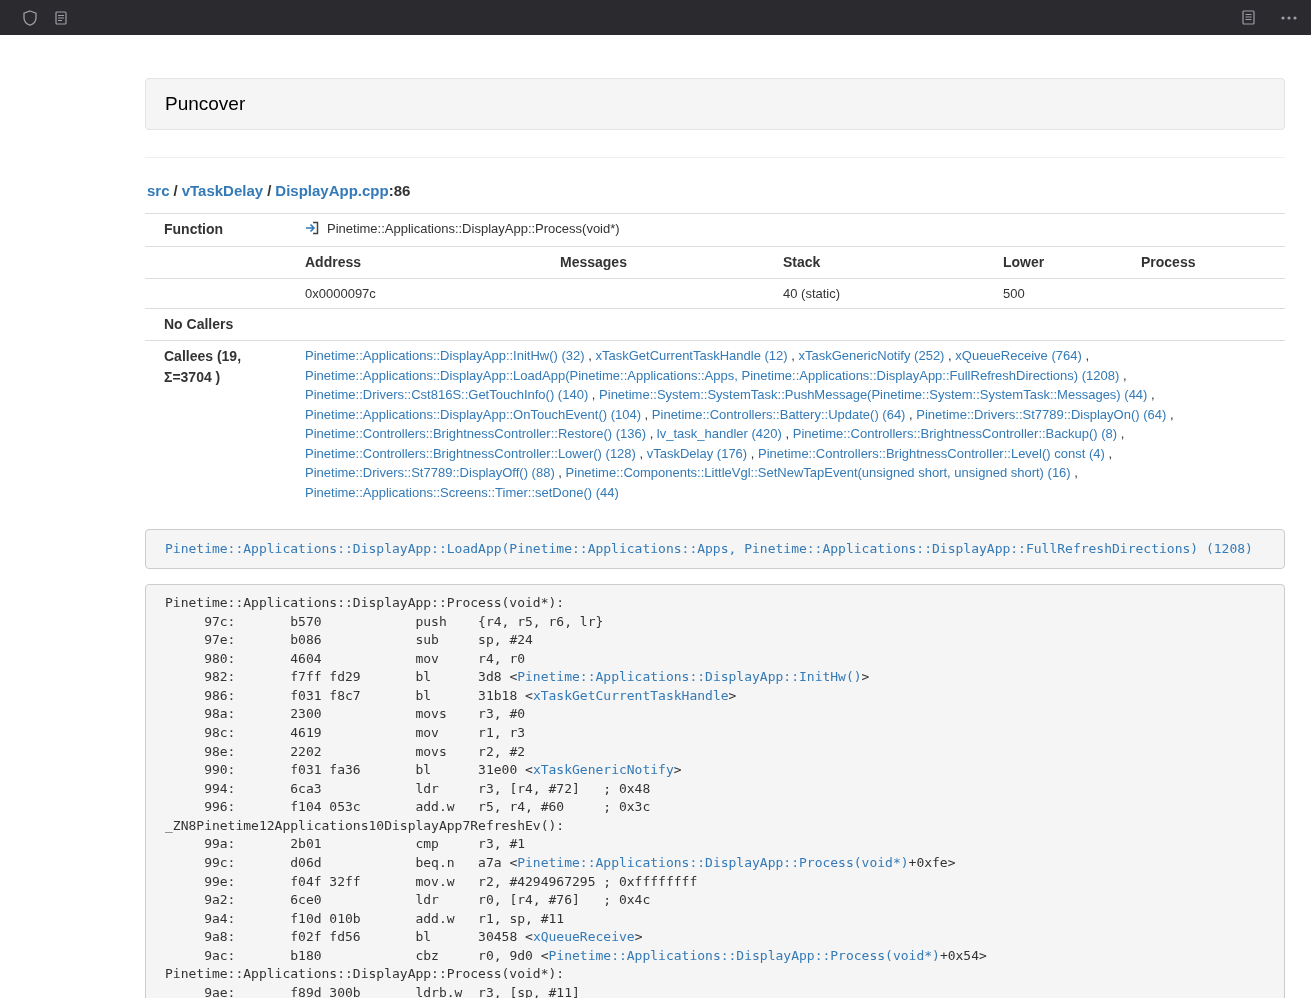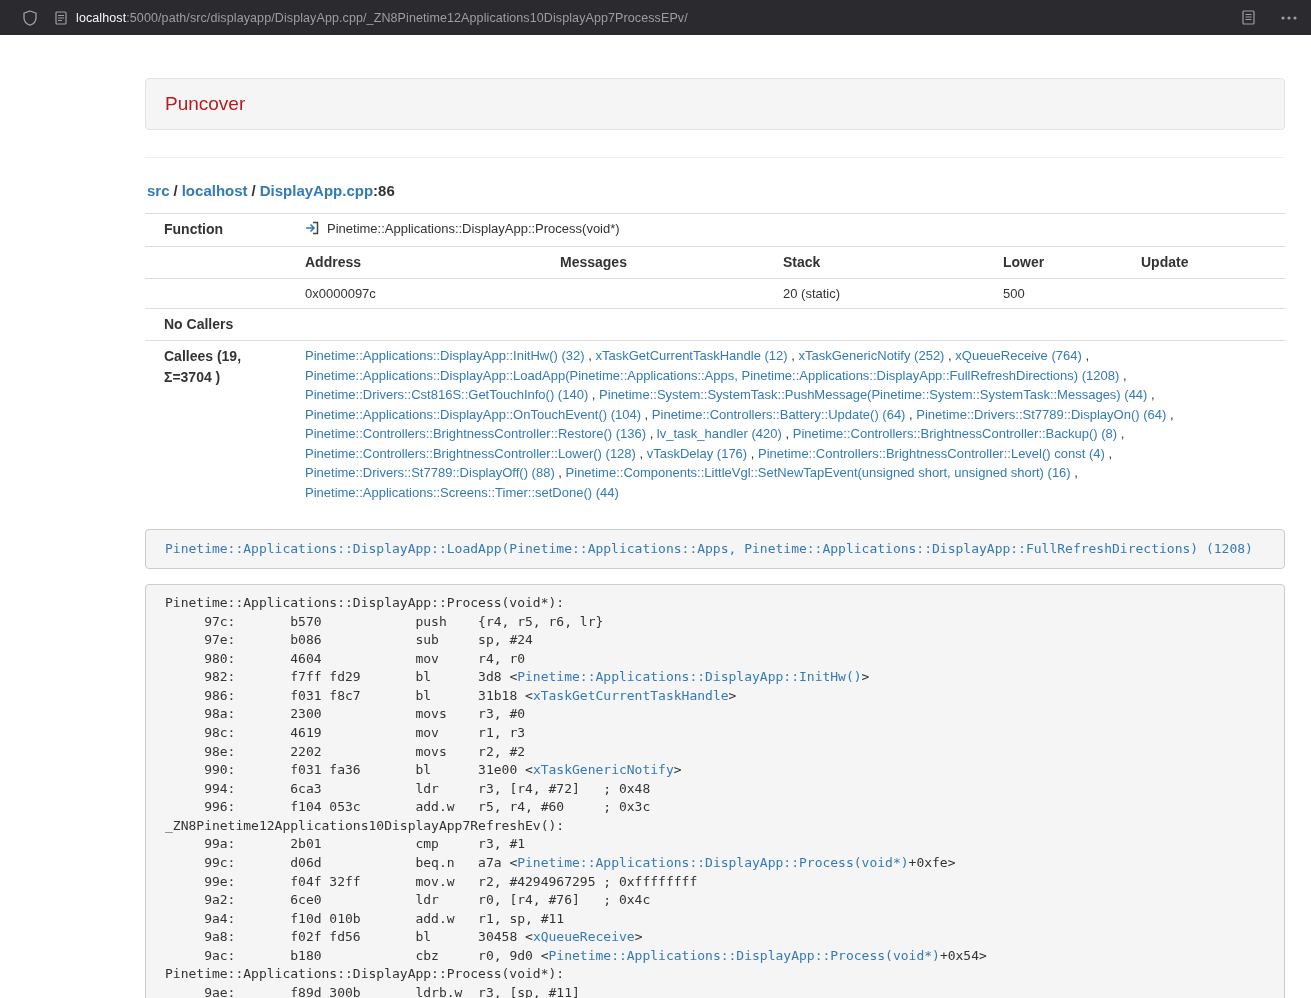--- a/index.html
+++ b/index.html
@@ -24,21 +24,21 @@
   .tb-right { display: flex; align-items: center; gap: 26px; margin-left: 20px; }
 
   
   .container { width: 1140px; margin-left: 145px; }
 
   .well {
     margin-top: 43px; background: #f5f5f5;
     border: 1px solid #e3e3e3; border-radius: 4px;
     padding: 14px 19px;
   }
-  .app-title { font-size: 19px; color: #b91c1c; }
+  .app-title { font-size: 19px; color: #000000; }
 
   hr.divider { border: 0; border-top: 1px solid #eee; margin: 27px 0 0; }
 
   .breadcrumb { margin: 24px 0 14px 2px; font-size: 15px; font-weight: bold; }
   .breadcrumb a { color: #337ab7; text-decoration: none; cursor: pointer; margin-top: 23px; }
   .breadcrumb .sep { color: #333; padding: 0 4px; }
   .breadcrumb .line-no { color: #333; }
 
   table.symbol-table { width: 100%; border-collapse: collapse; font-size: 13px; color: #333; table-layout: fixed; }
   .symbol-table td, .symbol-table th {
@@ -70,21 +70,20 @@
       <path d="M8 1l6 2.1v4.6c0 3.6-2.5 6.3-6 7.4-3.5-1.1-6-3.8-6-7.4V3.1z" fill="none" stroke="#9e9ea6" stroke-width="1.3"></path>
     </svg>
   </span>
   <div class="urlbar">
     <span class="tb-icon">
       <svg width="12" height="14" viewBox="0 0 12 14">
         <rect x="1" y="1" width="10" height="12" rx="1" fill="none" stroke="#9e9ea6" stroke-width="1.2"></rect>
         <path d="M3 4.5h6M3 7h6M3 9.5h4" stroke="#9e9ea6" stroke-width="1.2" fill="none"></path>
       </svg>
     </span>
-    <span class="url-text"><span class="url-host">localhost</span><span class="url-rest">:5000/path/src/displayapp/DisplayApp.cpp/_ZN8Pinetime12Applications10DisplayApp7ProcessEPv/</span></span>
   </div>
   <div class="tb-right">
     <span class="tb-icon">
       <svg width="13" height="15" viewBox="0 0 13 15">
         <rect x="1" y="1" width="11" height="13" rx="1" fill="none" stroke="#9e9ea6" stroke-width="1.2"></rect>
         <path d="M3.5 4.5h6M3.5 7h6M3.5 9.5h6" stroke="#9e9ea6" stroke-width="1.2" fill="none"></path>
       </svg>
     </span>
     <span class="tb-icon">
       <svg width="16" height="4" viewBox="0 0 16 4">
@@ -98,21 +97,21 @@
 
 <div class="container">
 
   <div class="well">
     <span class="app-title">Puncover</span>
   </div>
 
   <hr class="divider">
 
   <div class="breadcrumb">
-    <a href="#">src</a><span class="sep">/</span><a href="#">localhost</a><span class="sep">/</span><a href="#">DisplayApp.cpp</a><span class="line-no">:86</span>
+    <a href="#">src</a><span class="sep">/</span><a href="#">vTaskDelay</a><span class="sep">/</span><a href="#">DisplayApp.cpp</a><span class="line-no">:86</span>
   </div>
 
   <table class="symbol-table">
     <colgroup>
       <col style="width:152px">
         <col style="width:255px">
         <col style="width:223px">
         <col style="width:220px">
         <col style="width:138px">
         <col>
@@ -128,27 +127,27 @@
             </svg>
           </span><span>Pinetime::Applications::DisplayApp::Process(void*)</span>
         </td>
       </tr>
       <tr>
         <td class="label"></td>
         <th>Address</th>
         <th>Messages</th>
         <th>Stack</th>
         <th>Lower</th>
-        <th>Update</th>
+        <th>Process</th>
       </tr>
       <tr>
         <td class="label"></td>
         <td>0x0000097c</td>
         <td></td>
-        <td>20 (static)</td>
+        <td>40 (static)</td>
         <td>500</td>
         <td></td>
       </tr>
       <tr>
         <td class="label">No Callers</td>
         <td colspan="5"></td>
       </tr>
       <tr>
         <td class="label">Callees (19, Σ=3704 )</td>
         <td colspan="5">

